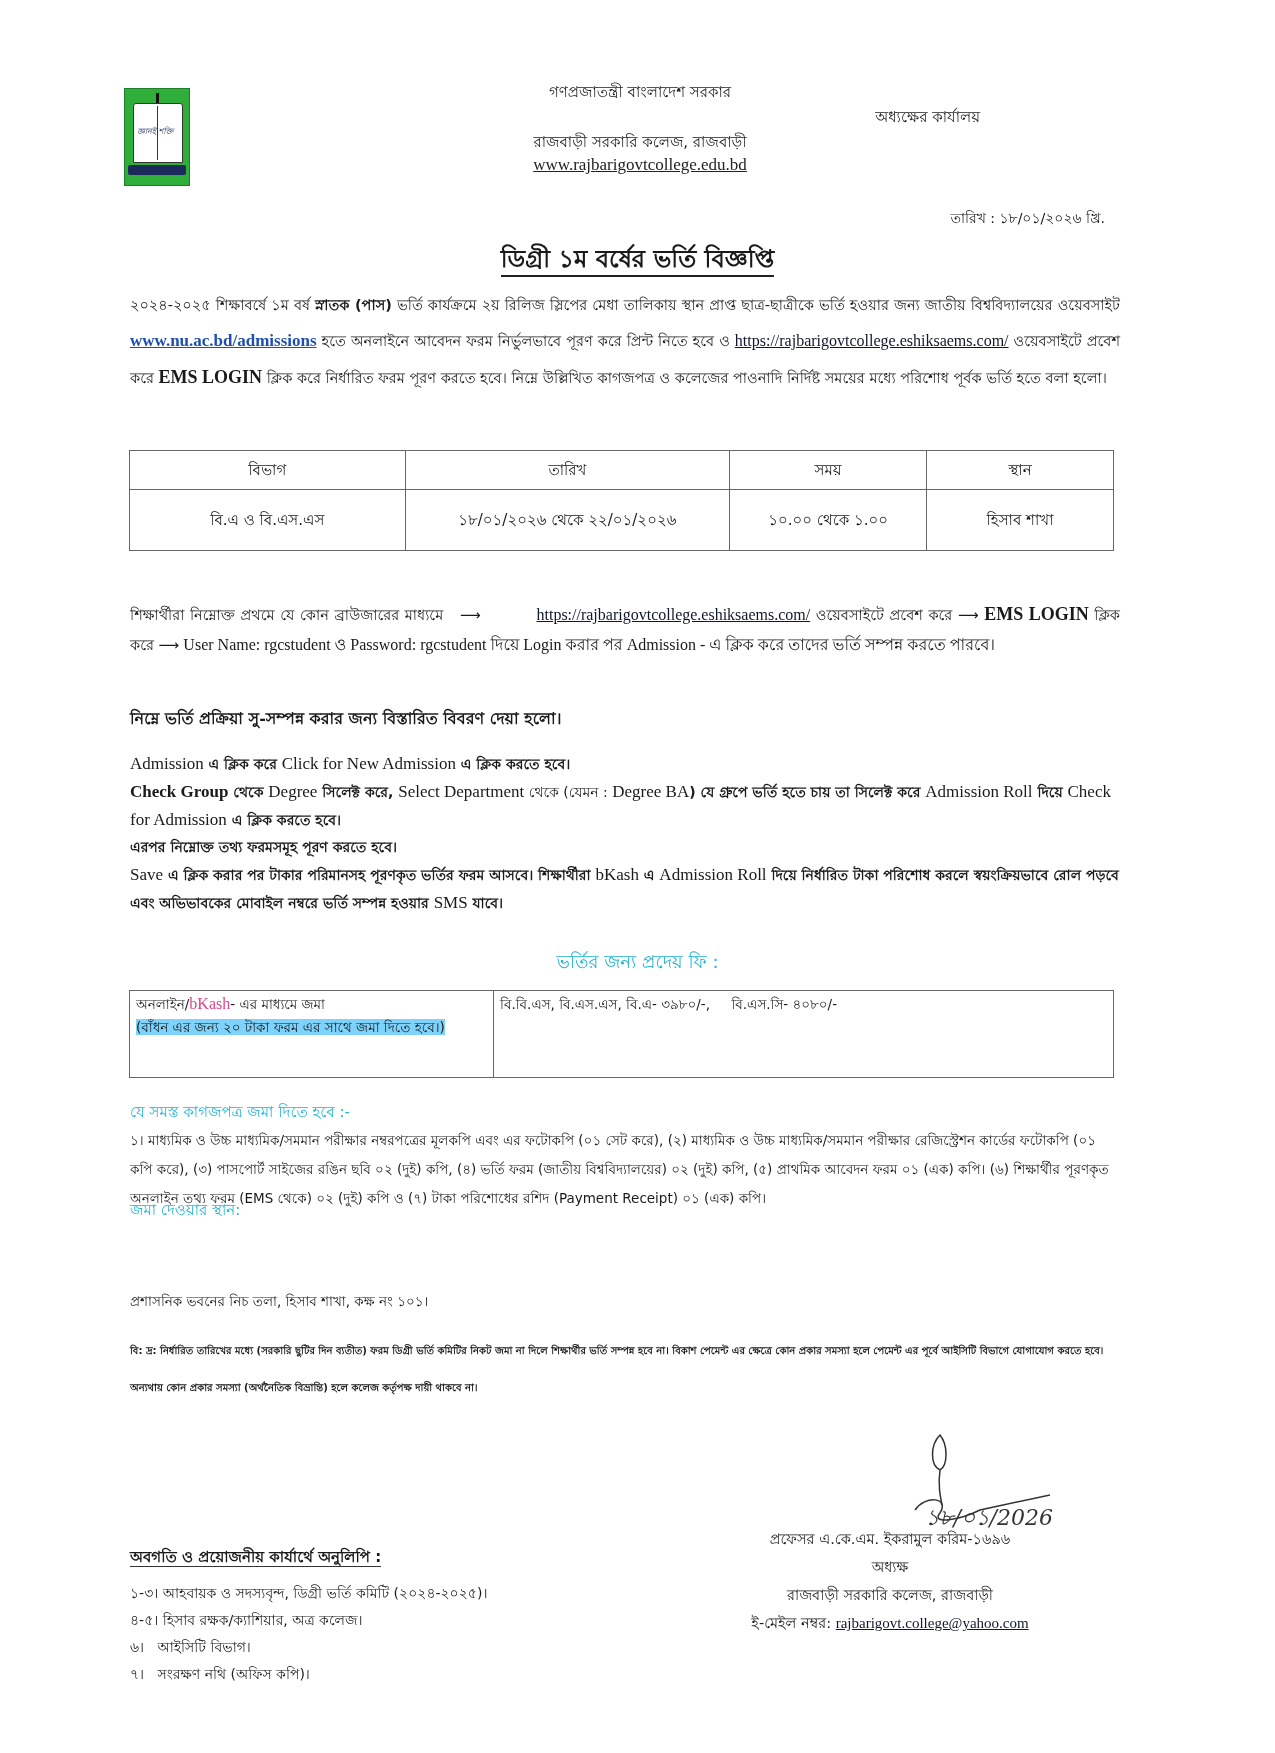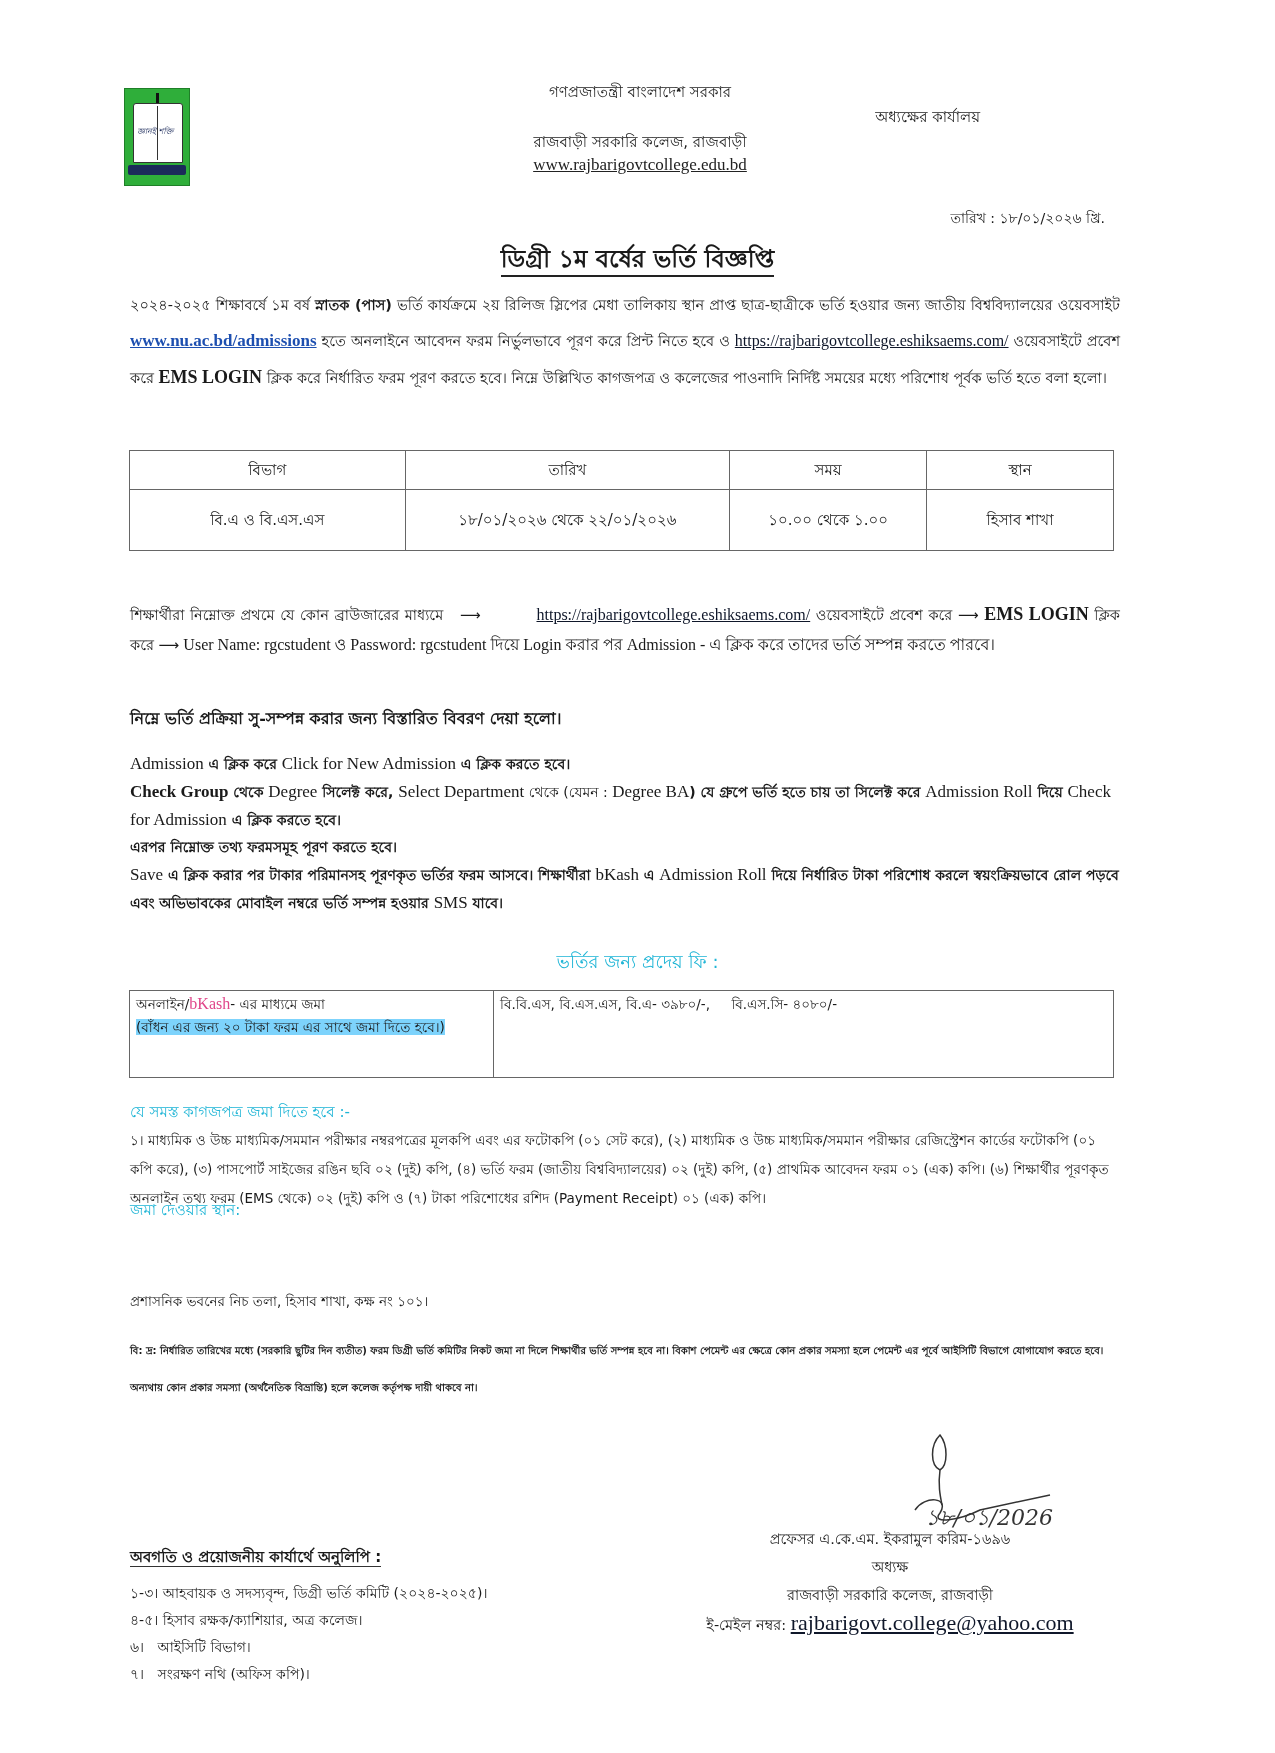--- a/index.html
+++ b/index.html
@@ -131,21 +131,21 @@
 <svg class="abs signature" viewBox="0 0 330 110">
   <path d="M150 10 C140 20 140 40 150 45 C158 40 158 20 150 10 Z M150 45 C148 60 150 70 152 80" stroke="#333" fill="none" stroke-width="1.5"></path>
   <path d="M125 85 C135 70 160 72 150 88 C140 100 170 95 190 85 L260 70" stroke="#333" fill="none" stroke-width="1.5"></path>
   <text x="135" y="100" font-size="22" fill="#333" font-family="DejaVu Serif, serif" font-style="italic">১৮/০১/2026</text>
 </svg>
 <div class="abs sig-block">
   <div>প্রফেসর এ.কে.এম. ইকরামুল করিম-১৬৯৬</div>
   <div>অধ্যক্ষ</div>
   <div>রাজবাড়ী সরকারি কলেজ, রাজবাড়ী</div>
   <div>
-    <span>ই-মেইল নম্বর: </span><span class="link" style="font-size:22px;">rajbarigovt.college@yahoo.com</span>
+    <span>ই-মেইল নম্বর: </span><span class="link" style="font-size:15px;">rajbarigovt.college@yahoo.com</span>
   </div>
 </div>
 
 <div class="abs cc-head"><span>অবগতি ও প্রয়োজনীয় কার্যার্থে অনুলিপি :</span></div>
 <div class="abs cc-list">
   <div style="white-space:pre;">১-৩। আহবায়ক ও সদস্যবৃন্দ, ডিগ্রী ভর্তি কমিটি (২০২৪-২০২৫)।</div>
   <div style="white-space:pre;">৪-৫। হিসাব রক্ষক/ক্যাশিয়ার, অত্র কলেজ।</div>
   <div style="white-space:pre;">৬।   আইসিটি বিভাগ।</div>
   <div style="white-space:pre;">৭।   সংরক্ষণ নথি (অফিস কপি)।</div>
 </div>

